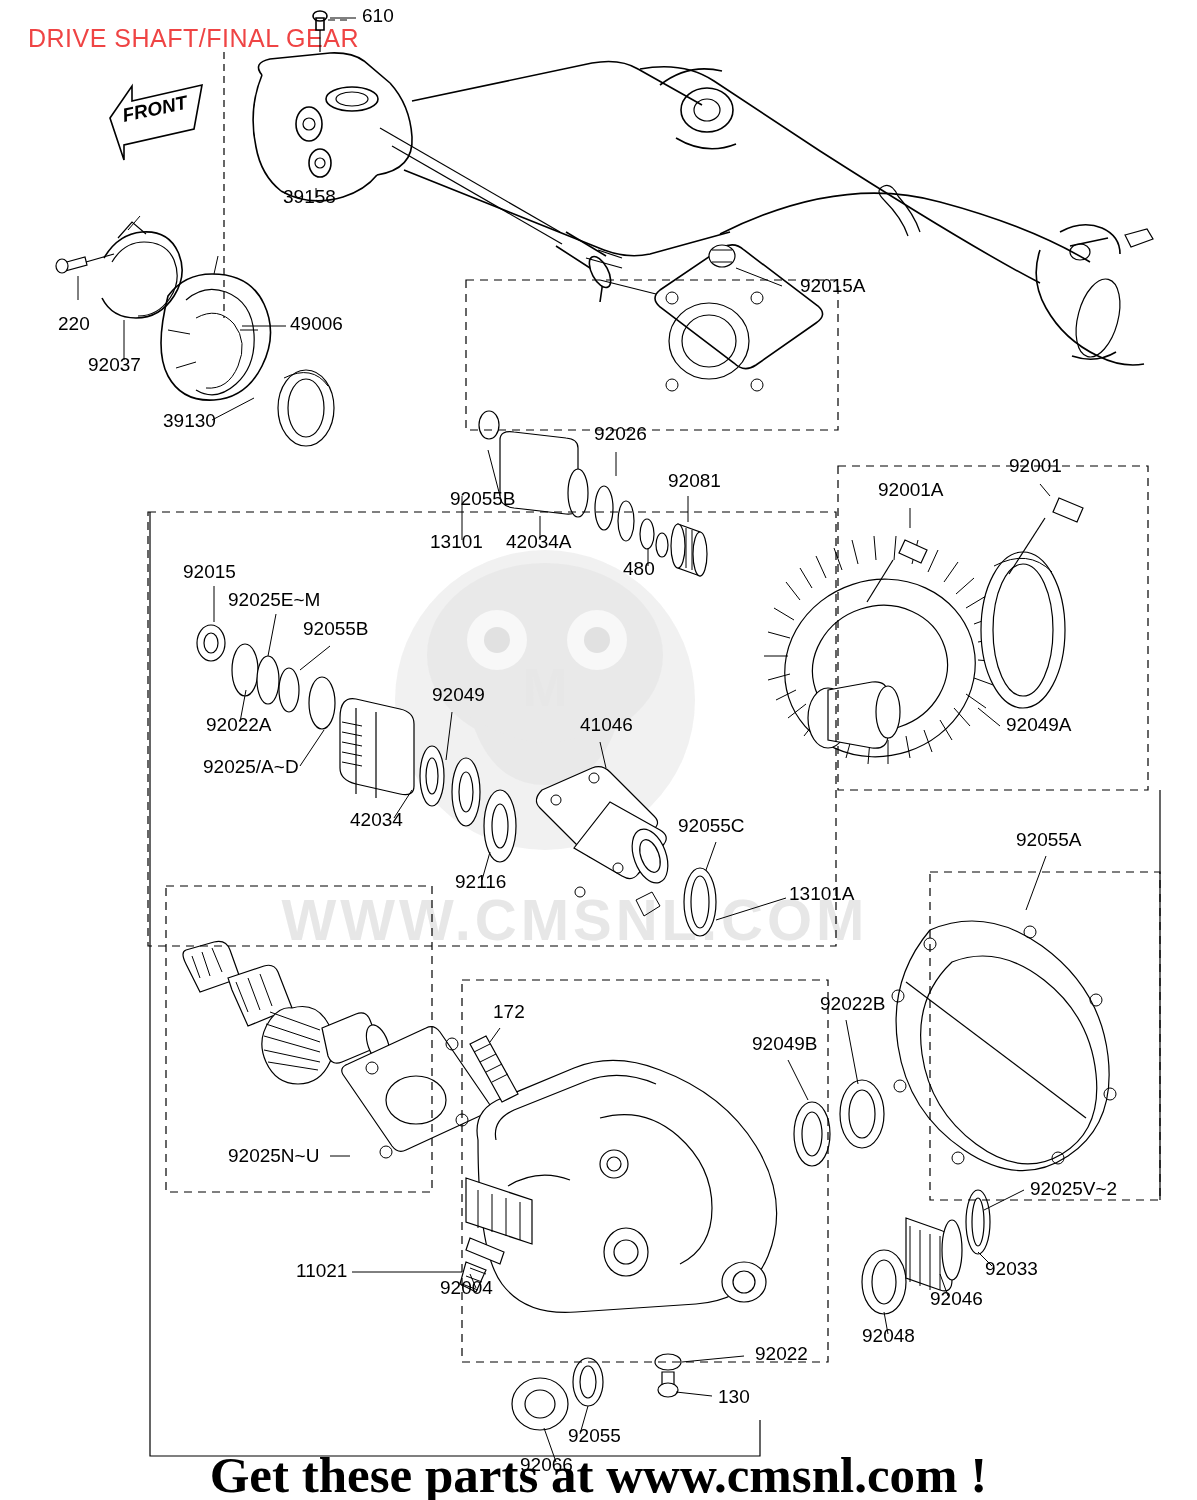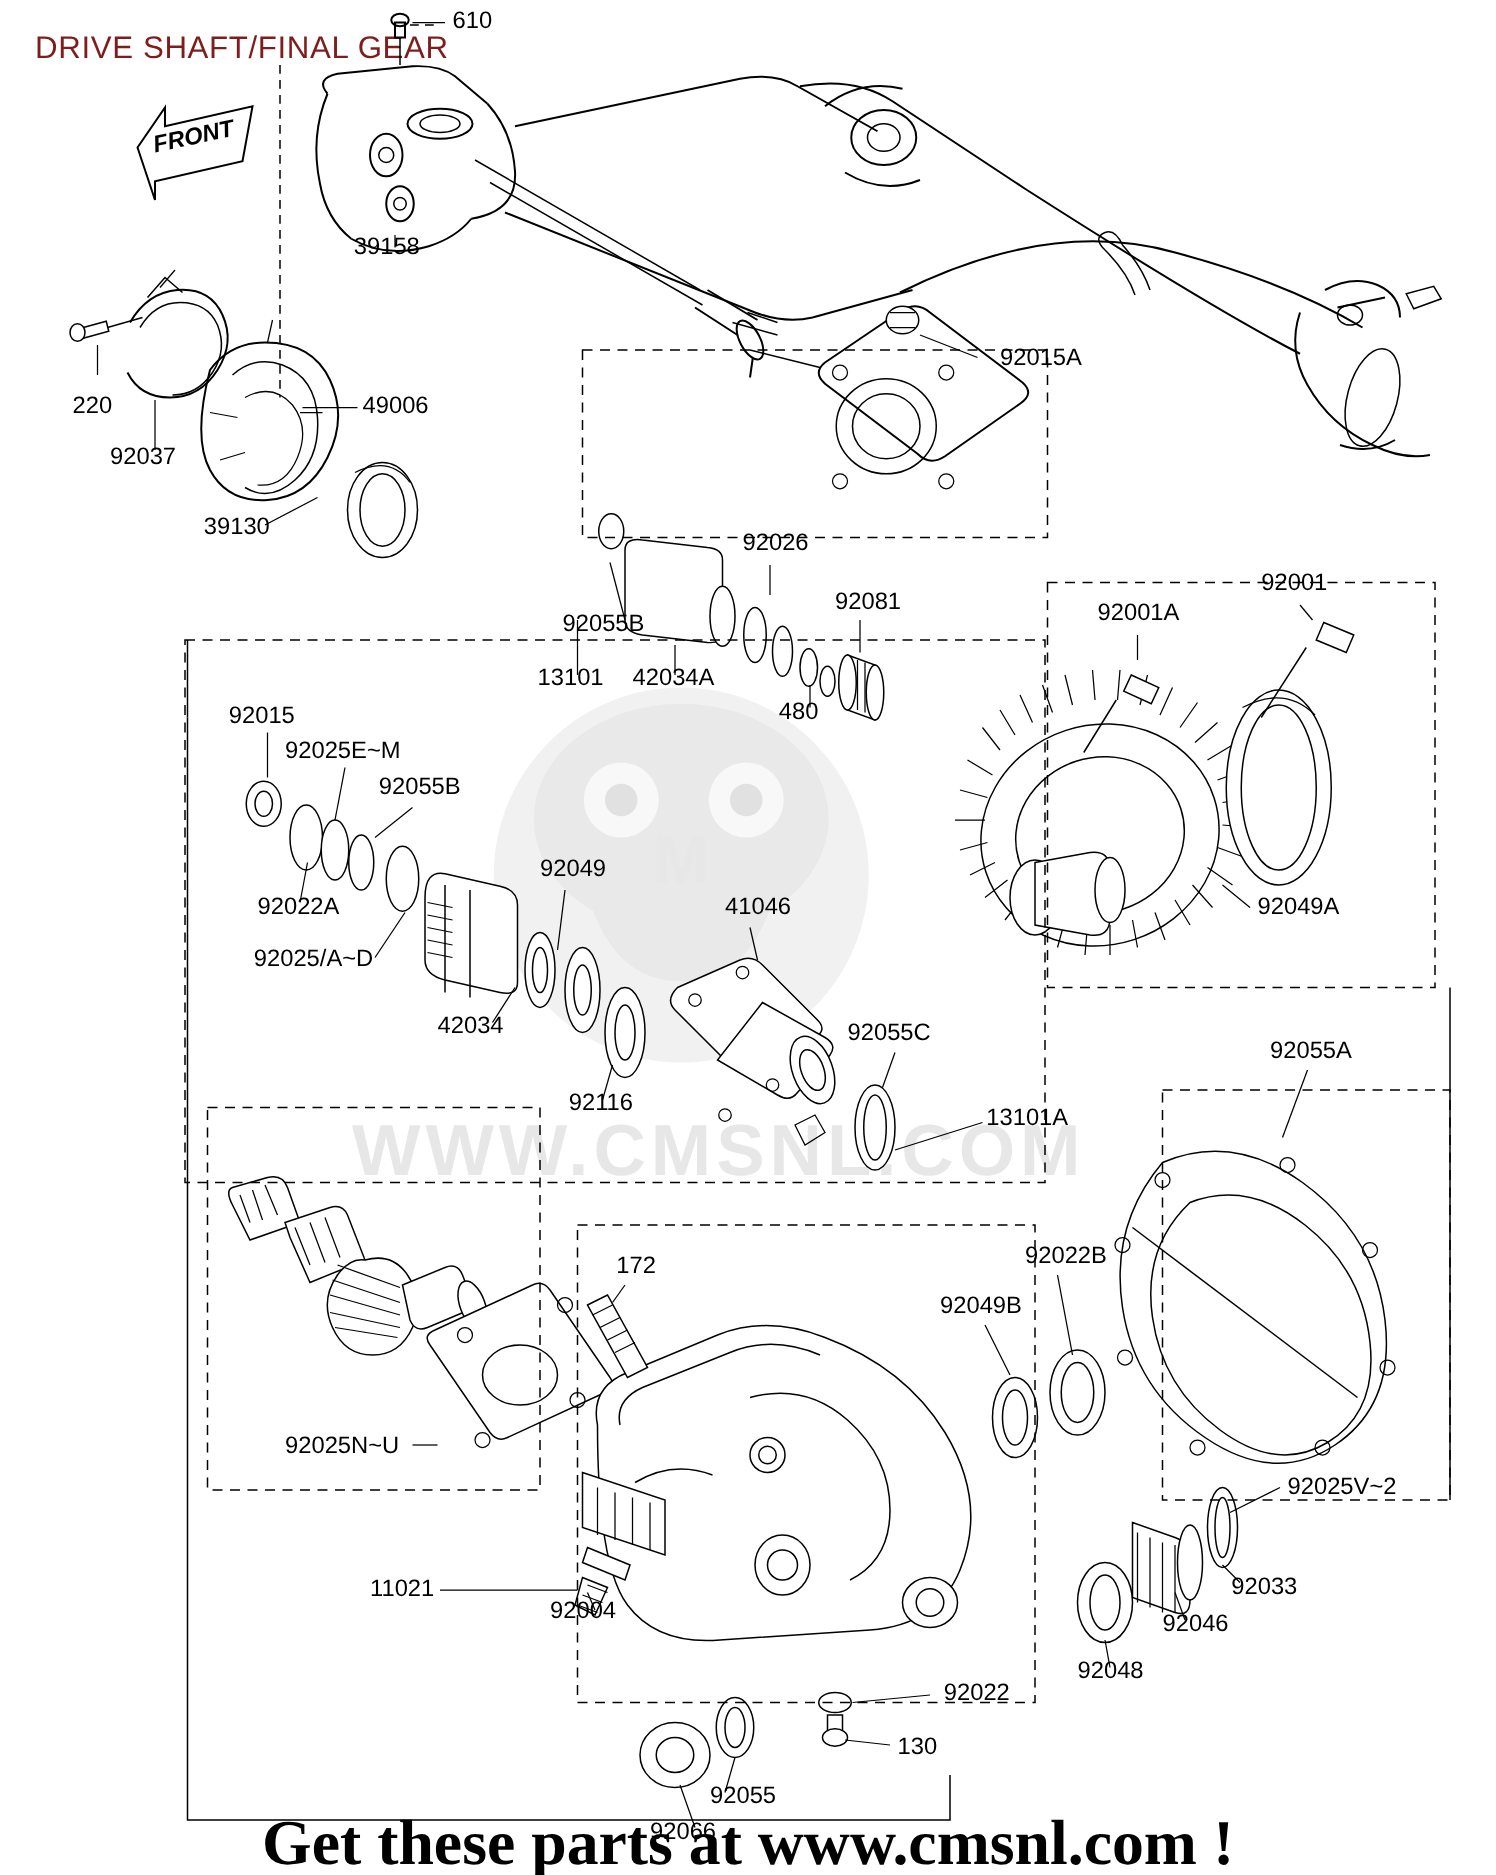--- a/index.html
+++ b/index.html
@@ -1,19 +1,19 @@
 <!DOCTYPE html>
 <html><head>
 <meta charset="utf-8">
 <style>
   html,body{margin:0;padding:0;background:#ffffff;}
   body{width:1197px;height:1500px;position:relative;overflow:hidden;
        font-family:"Liberation Sans", sans-serif;color:#000;}
   #stage{position:absolute;left:0;top:0;width:1197px;height:1500px;}
-  #title{position:absolute;left:28px;top:24px;font-size:25px;letter-spacing:.5px;color:#7f1d1d;}
+  #title{position:absolute;left:28px;top:24px;font-size:25px;letter-spacing:.5px;color:#ef4444;}
   #footer{position:absolute;left:0;top:1446px;width:1197px;text-align:center;
           font-family:"Liberation Serif", serif;font-size:51px;font-weight:bold;color:#000;}
   svg{position:absolute;left:0;top:0;}
   .lbl{font-family:"Liberation Sans", sans-serif;font-size:19px;fill:#000;}
   .wm{font-family:"Liberation Sans", sans-serif;fill:#e3e3e3;font-weight:bold;}
   .ln{stroke:#000;fill:none;stroke-width:1.6;}
   .ln2{stroke:#000;fill:none;stroke-width:1.2;}
   .thin{stroke:#000;fill:none;stroke-width:1;}
   .fillw{fill:#fff;stroke:#000;stroke-width:1.6;}
   .fillw2{fill:#fff;stroke:#000;stroke-width:1.2;}

